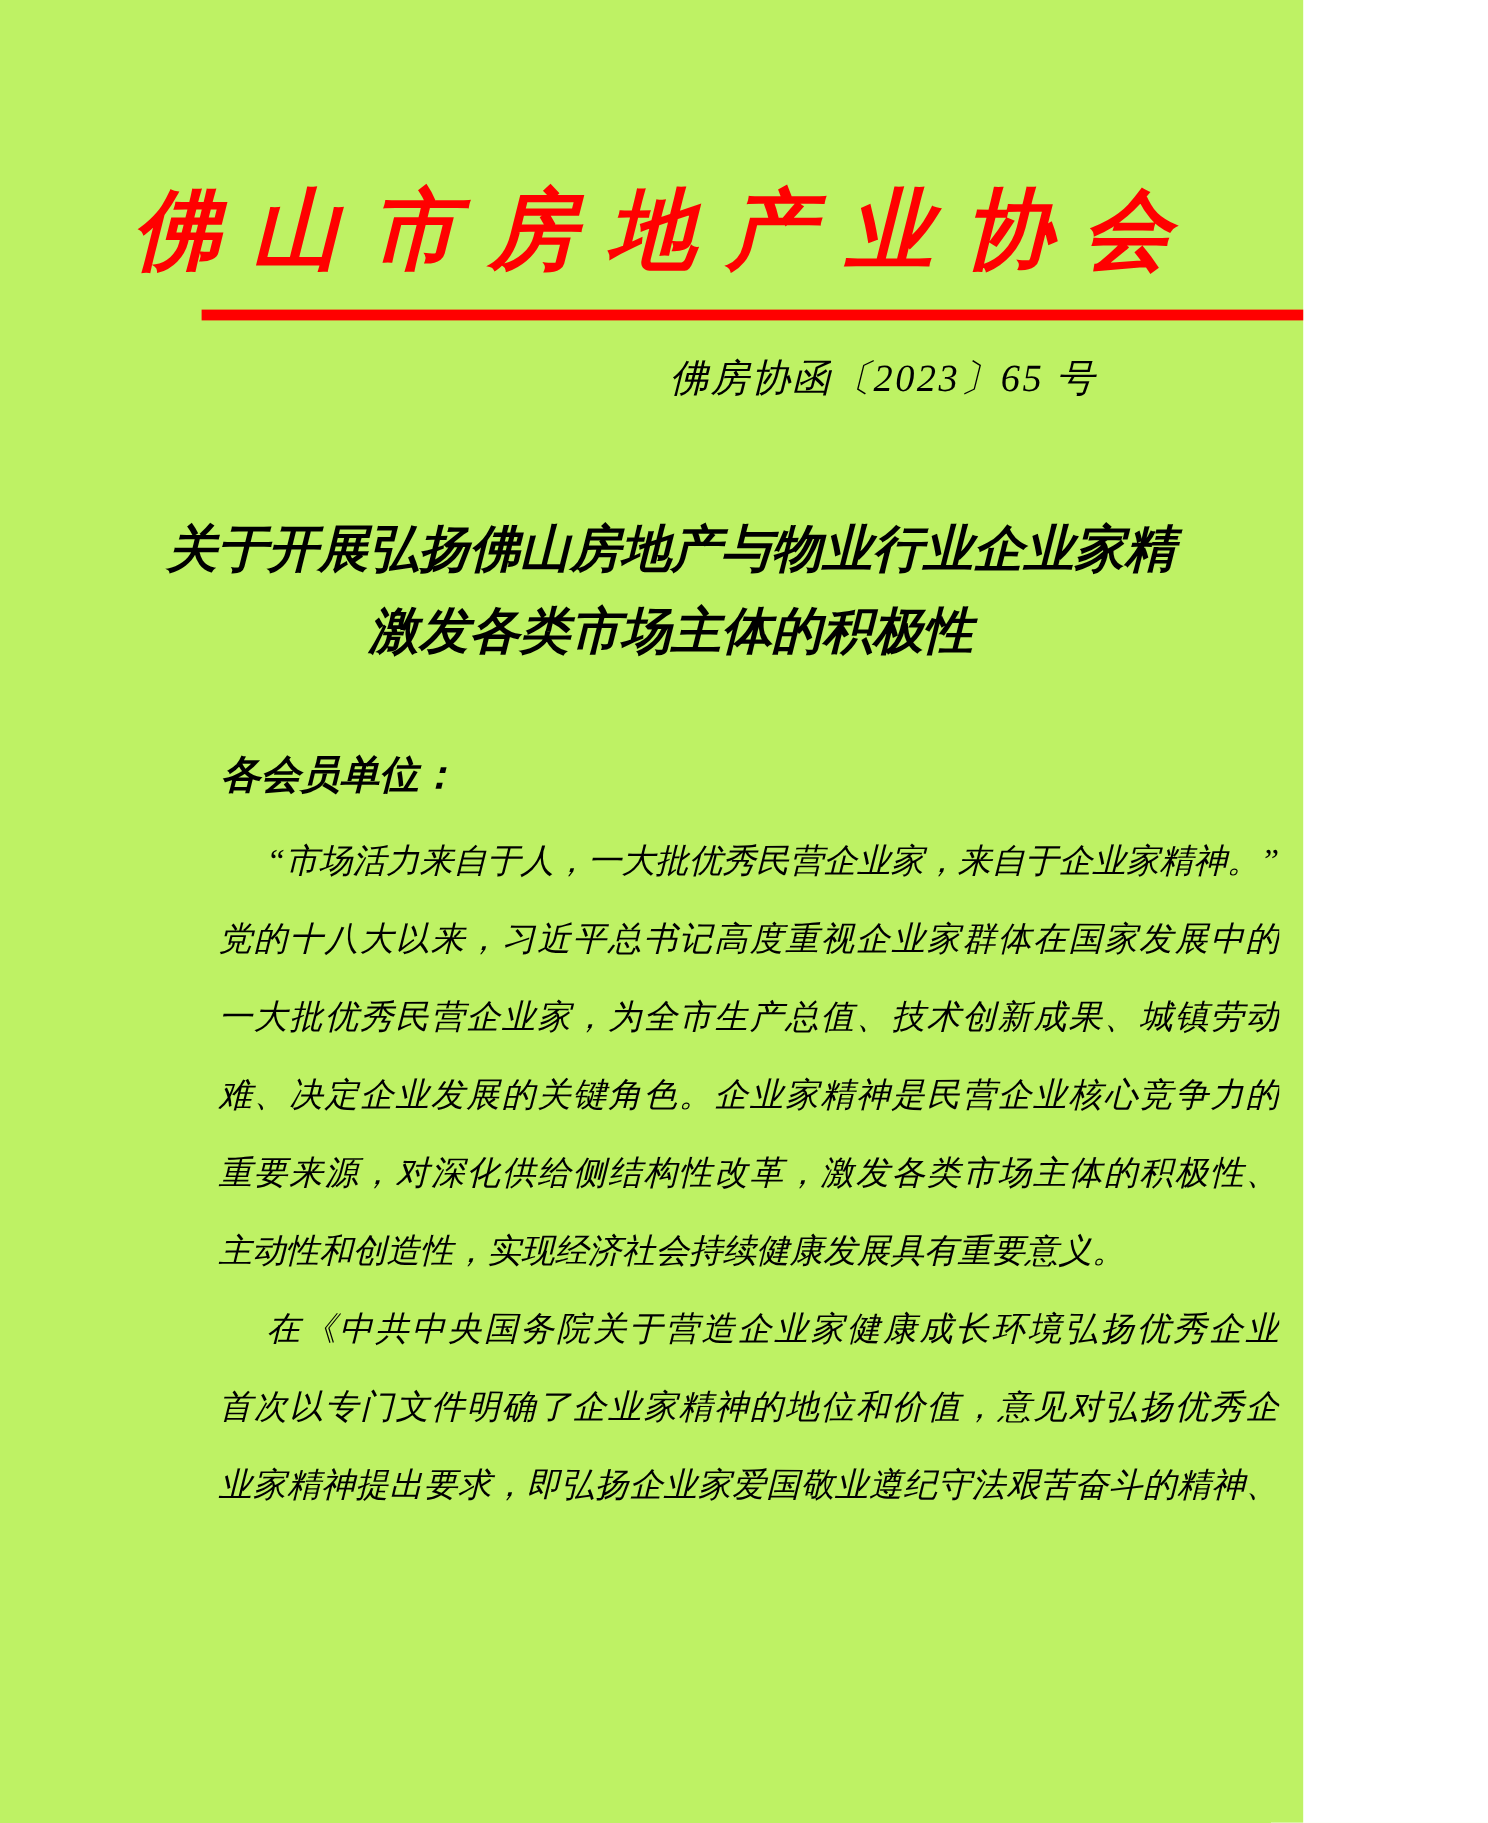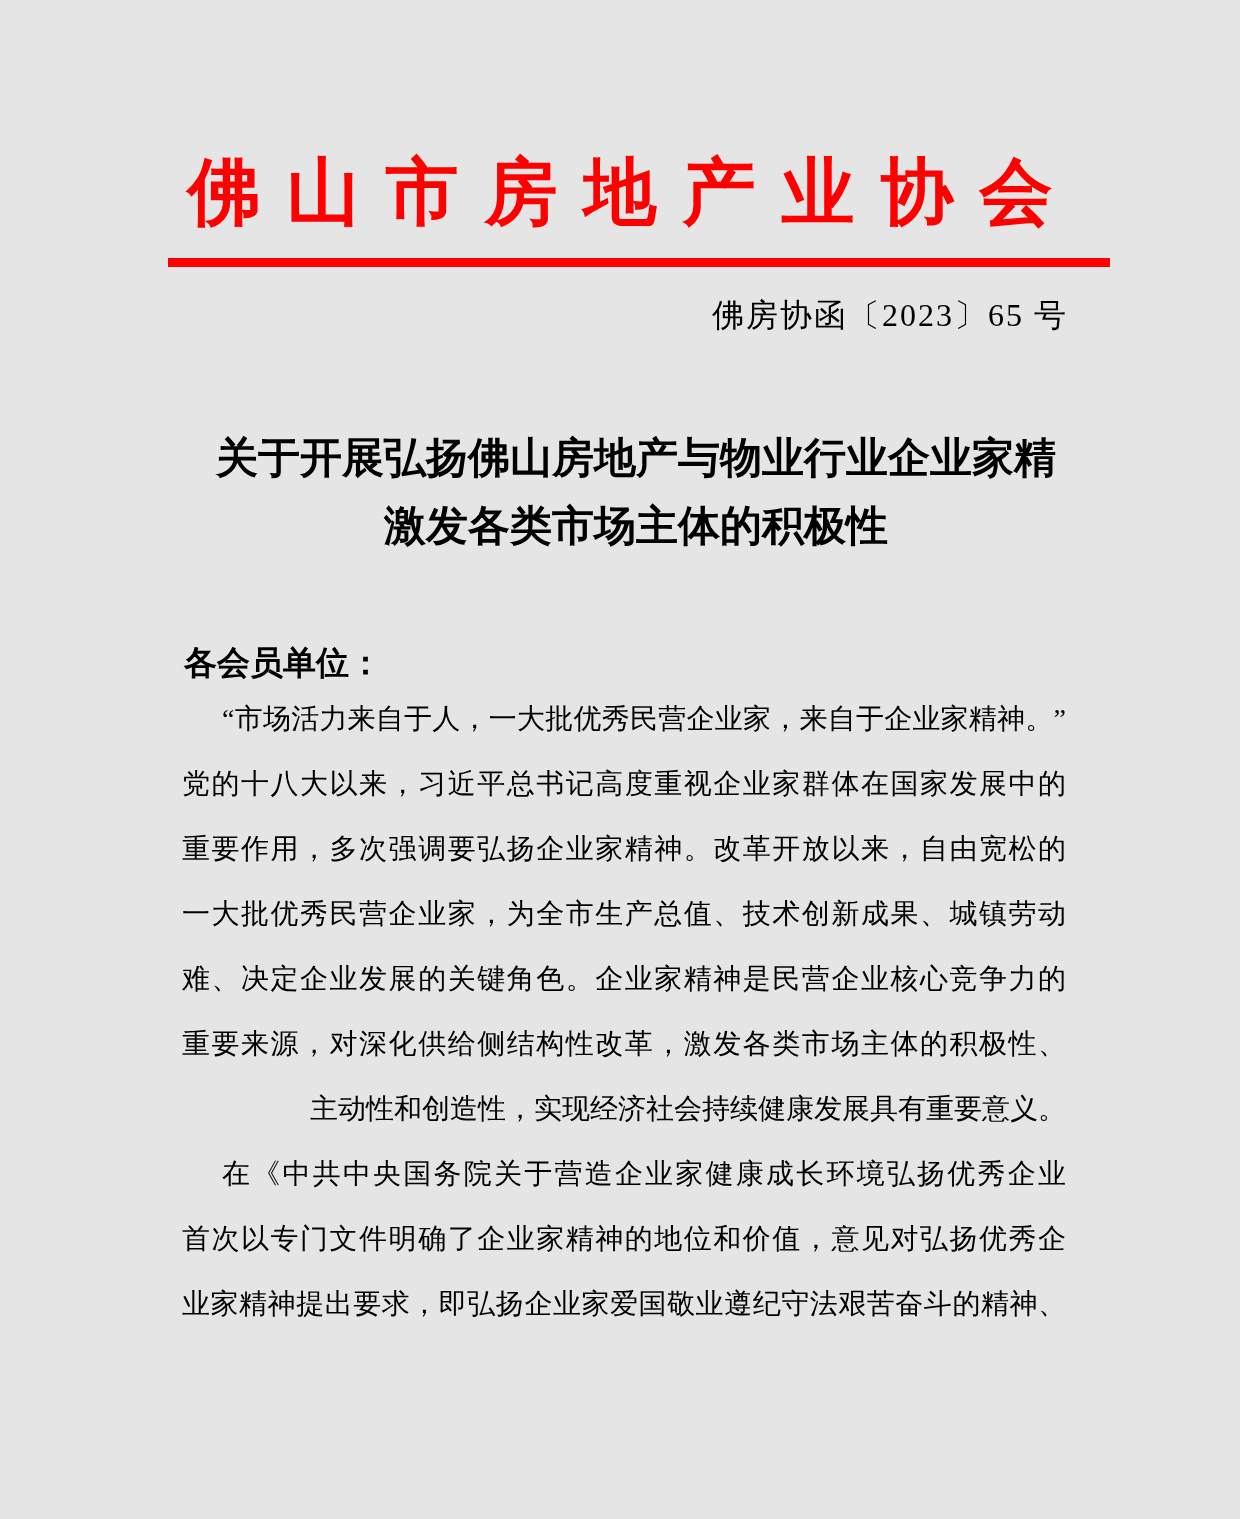--- a/index.html
+++ b/index.html
@@ -2,26 +2,27 @@
 <html><head>
 <meta charset="utf-8">
 <style>
   :root{
     --red:#ff0000;
     --ink:#000000;
   }
   html,body{margin:0;padding:0;background:#ffffff;}
   .page{
     position:relative;
-    width:1240px;
+    width:1086px;
     height:1519px;
-    background:#e5e5e5;
+    background:#bef264;
     color:var(--ink);
     font-family:"Liberation Serif", serif;
     overflow:hidden;
+    font-style:italic;
   }
   .org-name{
     position:absolute;
     top:150px;
     left:0;
     width:100%;
     padding-left:26px;           
     box-sizing:border-box;
     text-align:center;
     color:var(--red);
@@ -62,21 +63,20 @@
     font-family:"Liberation Sans", sans-serif;
   }
   .salutation{
     position:absolute;
     top:625px;
     left:184px;
     font-size:33px;
     line-height:44px;
     font-weight:bold;
     font-family:"Liberation Serif", serif;
-    margin-top:16px;
   }
   .body-text{
     position:absolute;
     left:182px;
     top:686px;
     width:884px;
     font-size:28px;
     font-family:"Liberation Serif", serif;
   }
   .line{
@@ -85,21 +85,21 @@
     text-align:justify;
     text-align-last:justify;
     text-justify:inter-character;
     white-space:normal;
     overflow:hidden;
   }
   .line.indent{
     padding-left:40px;
   }
   .line.no-stretch{
-    text-align:right;
+    text-align:left;
     text-align-last:auto;
   }
 </style>
 </head>
 <body>
 
 <div class="page">
 
   <div class="org-name">佛山市房地产业协会</div>
 
@@ -110,21 +110,20 @@
   <div class="doc-title">
     <div>关于开展弘扬佛山房地产与物业行业企业家精</div>
     <div>激发各类市场主体的积极性</div>
   </div>
 
   <div class="salutation">各会员单位：</div>
 
   <div class="body-text">
     <div class="line indent">“市场活力来自于人，一大批优秀民营企业家，来自于企业家精神。”</div>
     <div class="line">党的十八大以来，习近平总书记高度重视企业家群体在国家发展中的</div>
-    <div class="line">重要作用，多次强调要弘扬企业家精神。改革开放以来，自由宽松的</div>
     <div class="line">一大批优秀民营企业家，为全市生产总值、技术创新成果、城镇劳动</div>
     <div class="line">难、决定企业发展的关键角色。企业家精神是民营企业核心竞争力的</div>
     <div class="line">重要来源，对深化供给侧结构性改革，激发各类市场主体的积极性、</div>
     <div class="line no-stretch">主动性和创造性，实现经济社会持续健康发展具有重要意义。</div>
     <div class="line indent">在《中共中央国务院关于营造企业家健康成长环境弘扬优秀企业</div>
     <div class="line">首次以专门文件明确了企业家精神的地位和价值，意见对弘扬优秀企</div>
     <div class="line">业家精神提出要求，即弘扬企业家爱国敬业遵纪守法艰苦奋斗的精神、</div>
   </div>
 
 </div>

